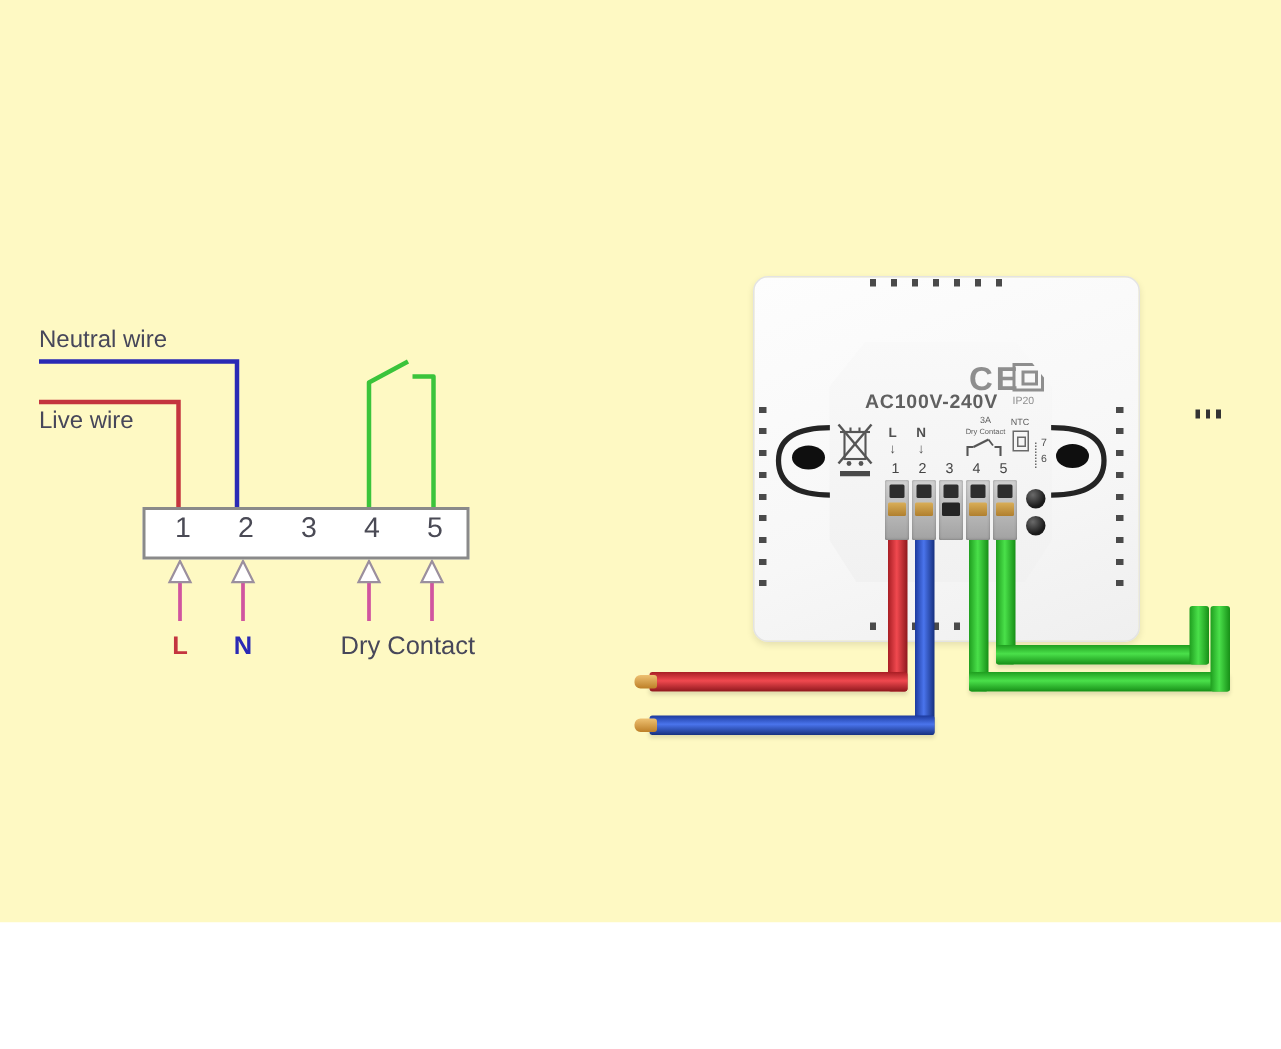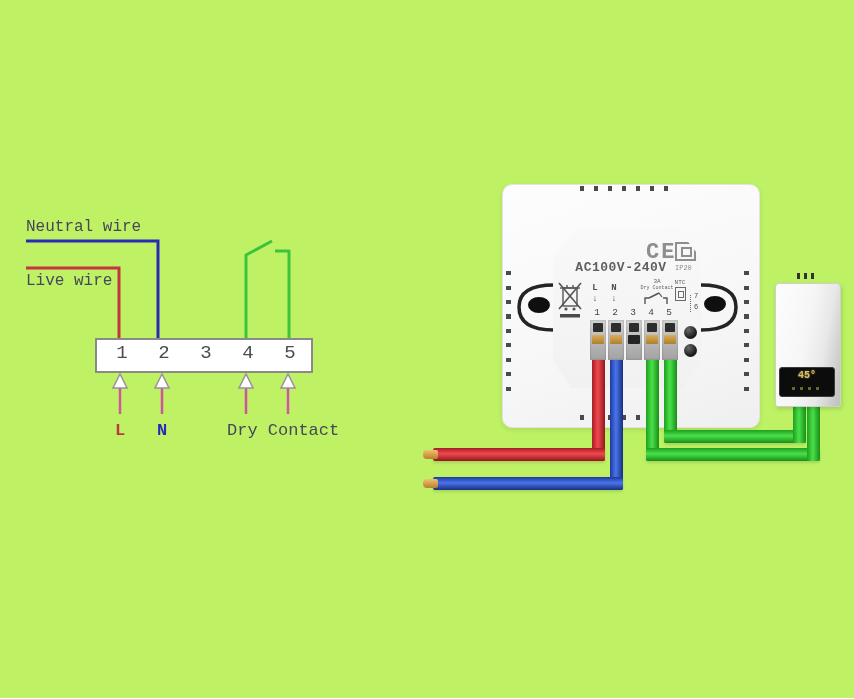--- a/index.html
+++ b/index.html
@@ -1,18 +1,18 @@
 <!DOCTYPE html>
 <html><head>
 <meta charset="utf-8">
 <style>
   html,body{margin:0;padding:0;background:#ffffff;}
   #canvas{
-    position:relative;width:854px;height:698px;background:#bef264;overflow:hidden;
-    font-family:Liberation Mono, monospace;
+    position:relative;width:854px;height:615px;background:#fef9c3;overflow:hidden;
+    font-family:Liberation Sans, sans-serif;
   }
   
   #diagram-svg{position:absolute;left:0;top:205px;width:340px;height:245px;z-index:1;}
   .sch-label{position:absolute;font-size:16px;color:#47475a;z-index:3;white-space:nowrap;}
   #terminal-block{
     position:absolute;left:95px;top:338px;width:214px;height:31px;
     background:#ffffff;border:2px solid #8a8a8a;z-index:2;
   }
   .tb-num{position:absolute;top:2px;width:24px;text-align:center;font-size:19px;color:#4a4a55;}
   .wire-label{position:absolute;top:421px;font-size:17px;font-weight:600;z-index:3;white-space:nowrap;}
@@ -232,20 +232,14 @@
 
   <div class="wire-v green-v" style="left:664px;top:348px;height:95px;"></div>
   <div class="wire-h green-h" style="left:664px;top:430px;width:142px;"></div>
   <div class="wire-v green-v" style="left:793px;top:404px;height:39px;"></div>
 
   <div class="wire-v green-v" style="left:646px;top:348px;height:113px;"></div>
   <div class="wire-h green-h" style="left:646px;top:448px;width:174px;"></div>
   <div class="wire-v green-v" style="left:807px;top:404px;height:57px;"></div>
 
   <div id="boiler-flue"></div>
-  <div id="boiler">
-    <div id="boiler-display">
-      <span id="boiler-temp">45°</span>
-      <div id="boiler-icons"></div>
-    </div>
-  </div>
 
 </div>
 
 </body></html>

